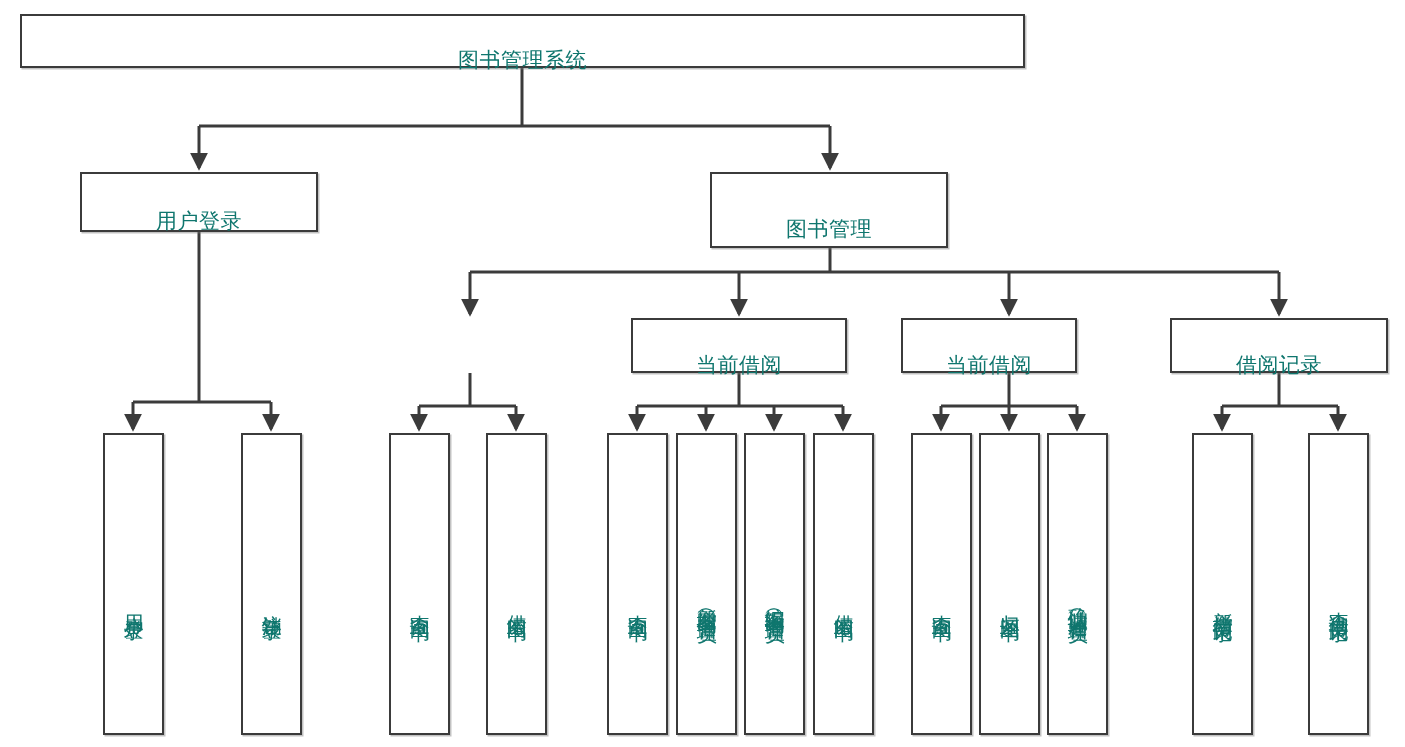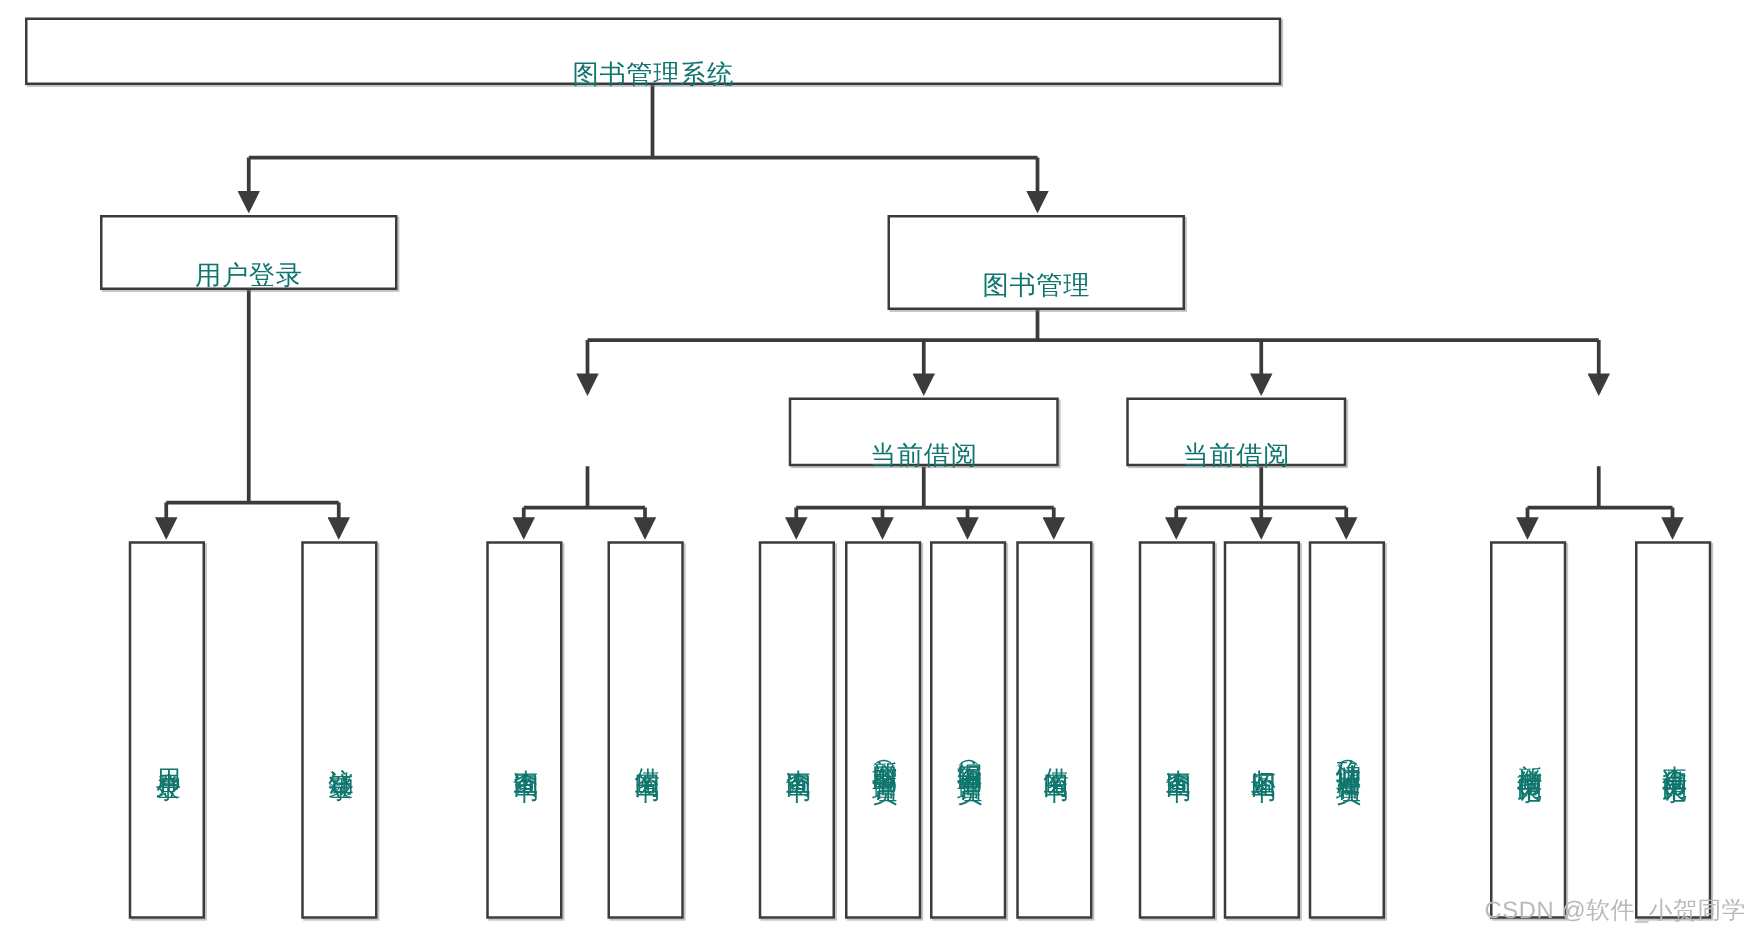--- a/index.html
+++ b/index.html
@@ -140,20 +140,23 @@
   <div class="node branch" style="left:710px; top:172px; width:238px; height:76px;">
     <span class="node-label">图书管理</span>
   </div>
 
   <div class="node group" style="left:631px; top:318px; width:216px; height:55px;">
     <span class="node-label">当前借阅</span>
   </div>
   <div class="node group" style="left:901px; top:318px; width:176px; height:55px;">
     <span class="node-label">当前借阅</span>
   </div>
+  <div class="node group" style="left:1170px; top:318px; width:218px; height:55px;">
+    <span class="node-label">借阅记录</span>
+  </div>
 
   <div class="node leaf" style="left:103px; top:433px; width:61px; height:302px;">
     <span class="node-label">用户登录</span>
   </div>
   <div class="node leaf" style="left:241px; top:433px; width:61px; height:302px;">
     <span class="node-label">注销登录</span>
   </div>
 
   <div class="node leaf" style="left:389px; top:433px; width:61px; height:302px;">
     <span class="node-label">查询图书</span>
@@ -185,14 +188,13 @@
     <span class="node-label">确认归还（管理员）</span>
   </div>
 
   <div class="node leaf" style="left:1192px; top:433px; width:61px; height:302px;">
     <span class="node-label">新增借阅记录</span>
   </div>
   <div class="node leaf" style="left:1308px; top:433px; width:61px; height:302px;">
     <span class="node-label">查询借阅记录</span>
   </div>
 
-  <div class="watermark">CSDN @软件_小贺同学</div>
 </div>
 
 </body></html>

